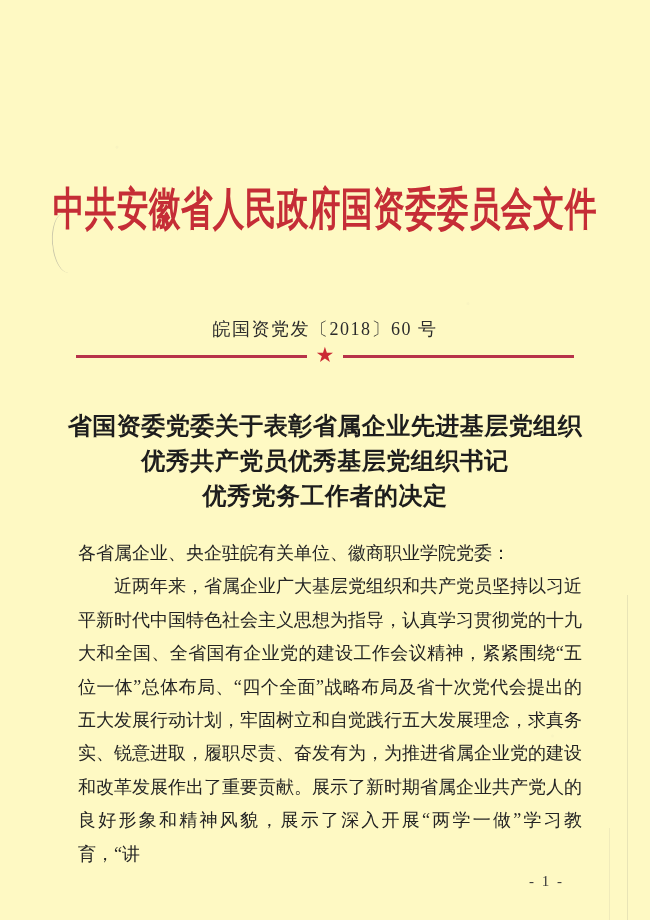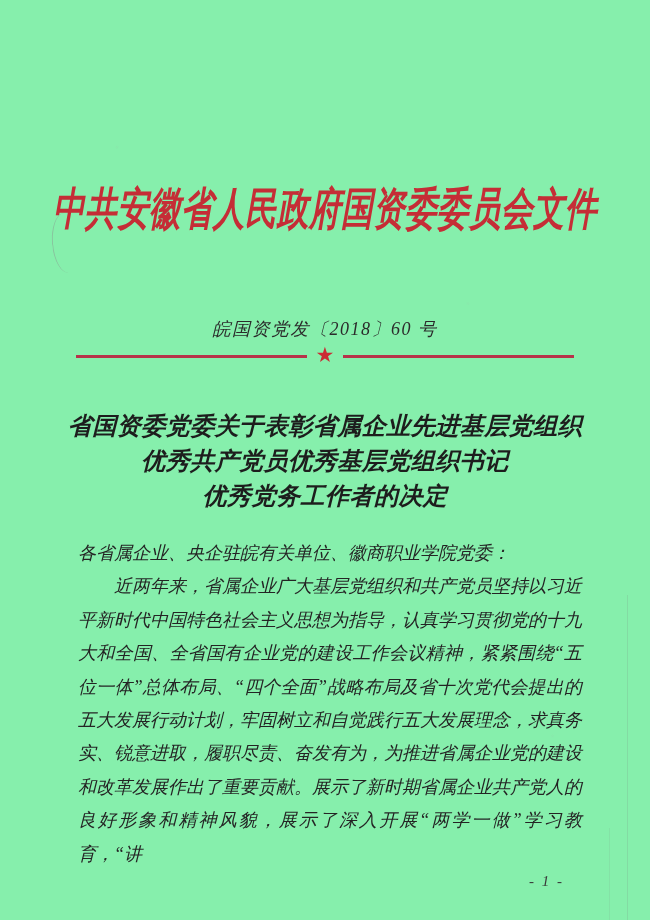--- a/index.html
+++ b/index.html
@@ -5,25 +5,24 @@
   html, body {
     margin: 0;
     padding: 0;
     background: #ffffff;
   }
   .page {
     position: relative;
     width: 650px;
     height: 920px;
     margin: 0 auto;
-    background: #86efac;
+    background: #fef9c3;
     overflow: hidden;
     font-family: "Liberation Serif", "DejaVu Serif", serif;
     box-sizing: border-box;
-    font-style: italic;
   }
   
   .page::before {
     content: "";
     position: absolute;
     inset: 0;
     background:
       radial-gradient(circle at 18% 16%, rgba(160,160,160,0.06) 0 1px, transparent 2px),
       radial-gradient(circle at 72% 33%, rgba(160,160,160,0.05) 0 1px, transparent 2px),
       radial-gradient(circle at 40% 64%, rgba(160,160,160,0.05) 0 1px, transparent 2px),

